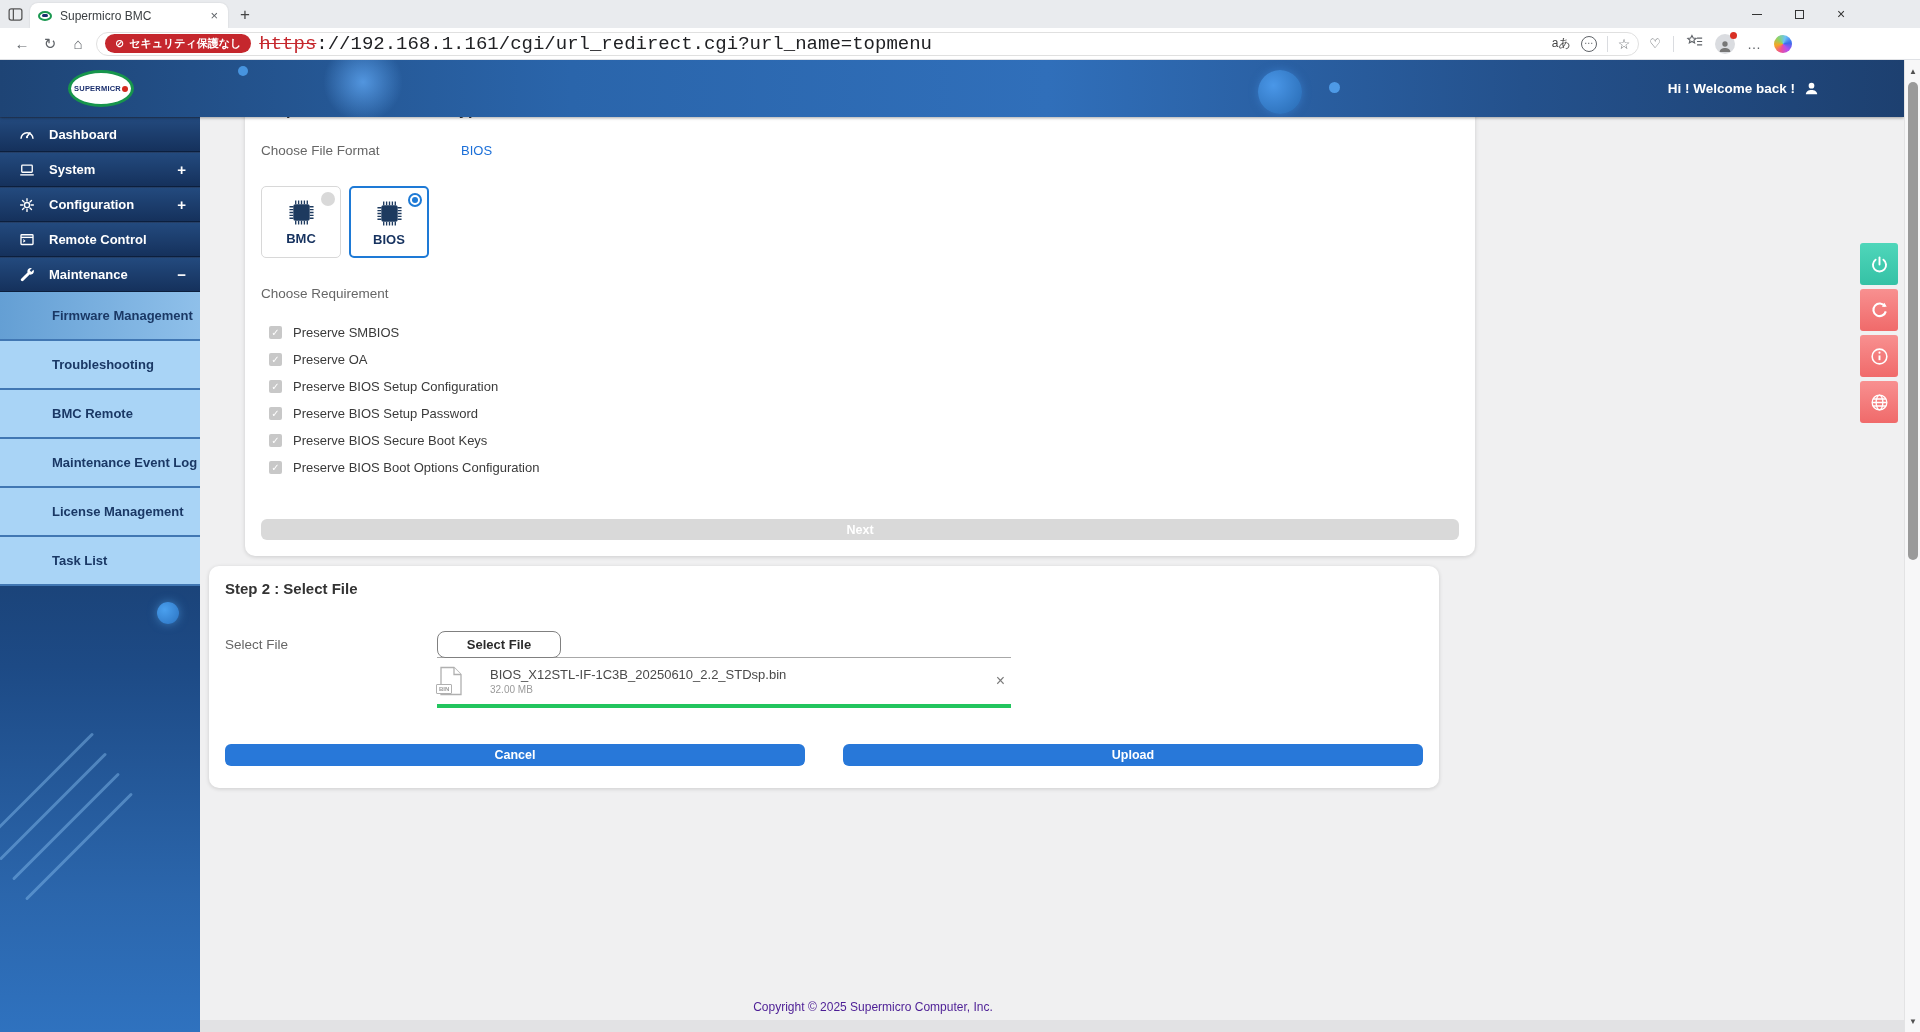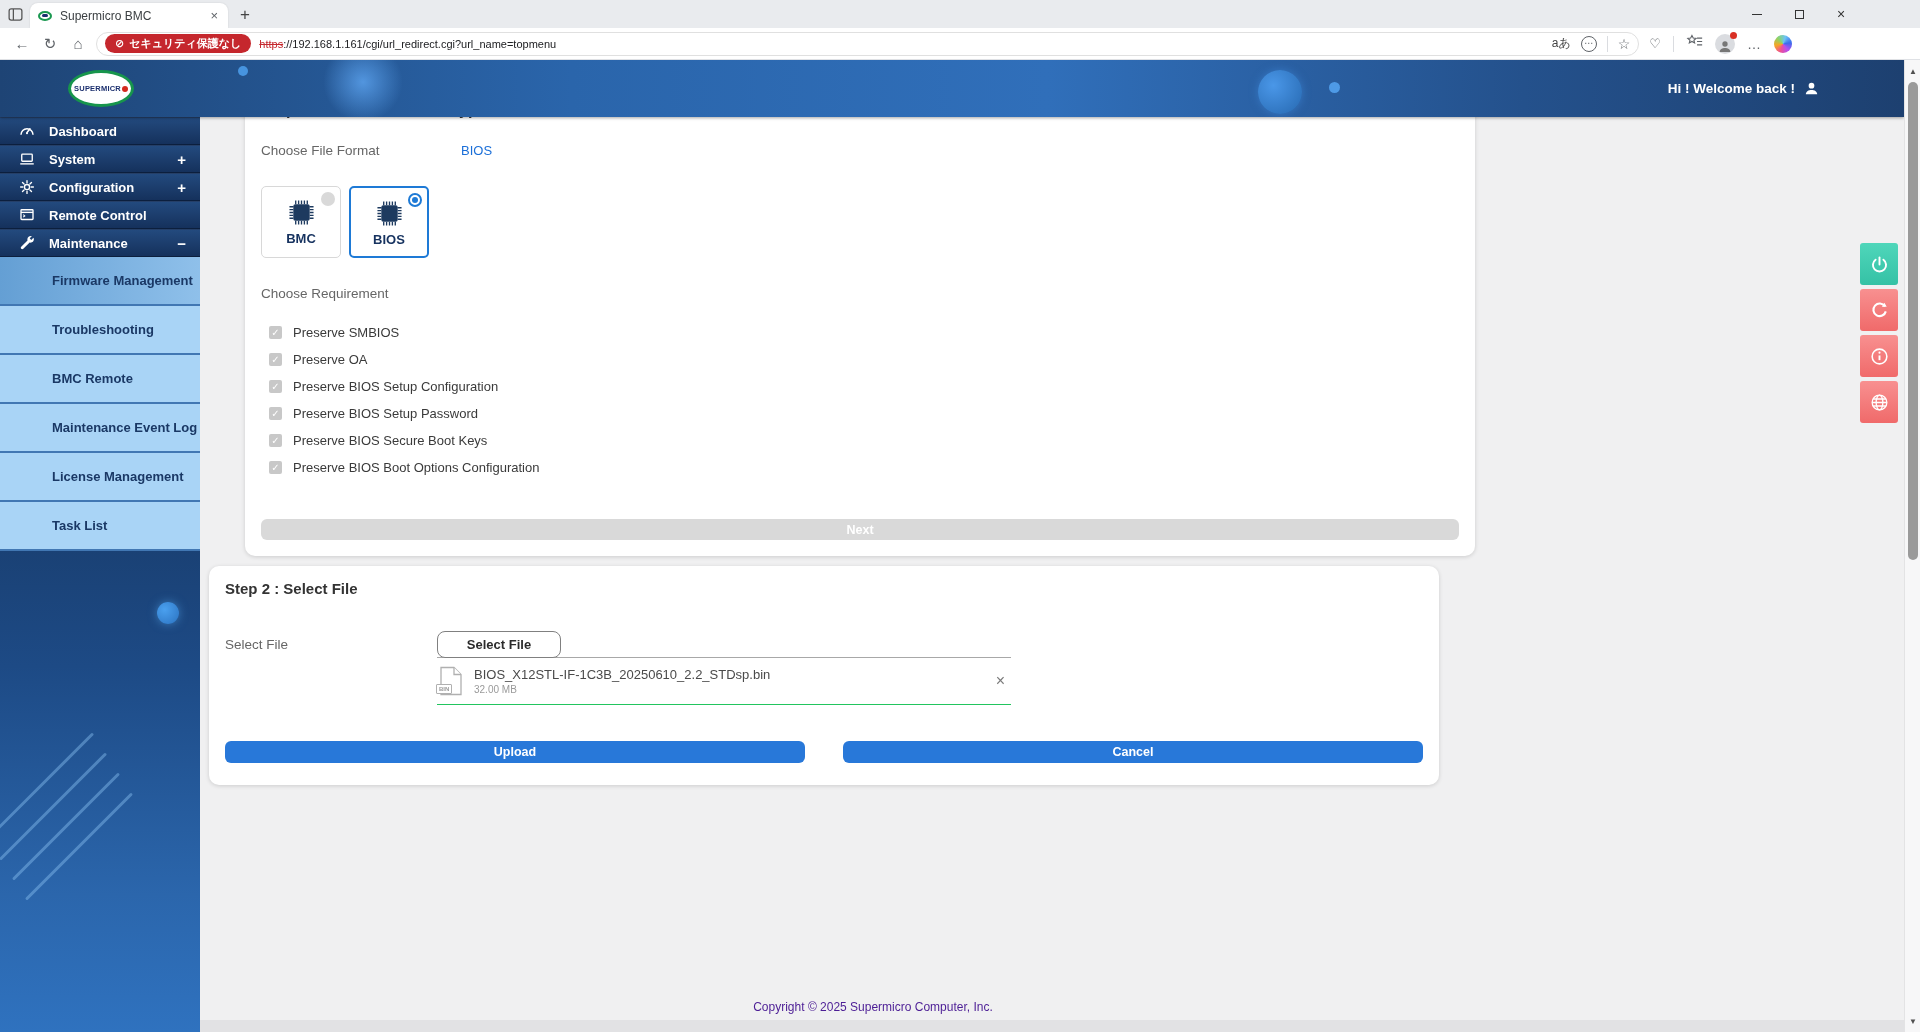--- a/index.html
+++ b/index.html
@@ -17,21 +17,21 @@
   .newtab { font-size:17px; color:#444; margin-left:12px; padding-bottom:3px; }
   .wincontrols { margin-left:auto; margin-right:58px; display:flex; height:28px; align-self:flex-start; }
   .wincontrols span { width:42px; height:28px; display:flex; align-items:center; justify-content:center; color:#333; font-size:14px; }
   .min-glyph { width:10px; height:0; border-top:1px solid #333; display:block; }
   .max-glyph { width:9px; height:9px; border:1px solid #333; display:block; }
 
   .addressbar { position:absolute; top:28px; left:0; width:1920px; height:32px; background:#fff; border-bottom:1px solid #dfe1e5; display:flex; align-items:center; padding-left:8px; }
   .nav-btn { width:28px; height:28px; display:flex; align-items:center; justify-content:center; color:#5f6368; font-size:15px; }
   .urlfield { flex:1; height:24px; margin-left:4px; border:1px solid #e0e0e0; border-radius:12px; display:flex; align-items:center; padding:0 8px; gap:8px; background:#fff; }
   .sec-badge { height:19px; background:#c5272d; color:#fff; border-radius:10px; display:flex; align-items:center; gap:5px; padding:0 10px; font-size:11px; font-weight:bold; white-space:nowrap; }
-  .url-text { font-size:11px; color:#202124; white-space:nowrap; }
+  .url-text { font-size:19px; color:#202124; white-space:nowrap;font-family:Liberation Mono, monospace; }
   .url-text .scheme { color:#c5272d; text-decoration:line-through; }
   .field-right { margin-left:auto; display:flex; align-items:center; gap:10px; color:#5f6368; }
   .aagly { font-size:12px; color:#444; }
   .readaloud { width:16px; height:16px; border:1.3px solid #5f6368; border-radius:50%; display:flex; align-items:center; justify-content:center; font-size:9px; line-height:1; color:#5f6368; }
   .vdiv { width:1px; height:16px; background:#dadce0; }
   .stargly { font-size:14px; color:#5f6368; }
   .rightcluster { display:flex; align-items:center; gap:12px; margin-left:10px; margin-right:128px; color:#5f6368; }
   .heartgly { font-size:13px; }
   .avatar { width:20px; height:20px; border-radius:50%; background:#dadce0; position:relative; display:flex; align-items:flex-end; justify-content:center; overflow:visible; }
   .avatar .dot { position:absolute; right:-2px; top:-2px; width:7px; height:7px; border-radius:50%; background:#d93025; }
@@ -49,21 +49,21 @@
   .hdr-circle { position:absolute; left:1258px; top:10px; width:44px; height:44px; border-radius:50%; background:radial-gradient(circle at 35% 35%,#4a97e8,#2668b0); box-shadow:0 0 8px rgba(60,130,210,.7); }
   .hdr-dot2 { position:absolute; left:1329px; top:22px; width:11px; height:11px; border-radius:50%; background:#4e9ae6; }
   .logo-oval { position:absolute; left:68px; top:10px; width:66px; height:37px; background:#fff; border:3px solid #17954c; border-radius:50%; display:flex; align-items:center; justify-content:center; }
   .logo-text { font-size:7.5px; font-weight:bold; color:#1b2f6e; letter-spacing:.2px; white-space:nowrap; }
   .logo-reddot { display:inline-block; width:6px; height:6px; background:#d42a1e; border-radius:50%; margin-left:1px; vertical-align:middle; }
   .greeting { position:absolute; right:84px; top:0; height:57px; display:flex; align-items:center; gap:8px; color:#fff; font-size:13.5px; font-weight:bold; }
   .user-ico { width:17px; height:17px; }
 
   .sidebar { position:absolute; top:57px; left:0; width:200px; bottom:0; z-index:20; overflow:hidden;
     background:linear-gradient(180deg,#122a50 0%,#16355f 30%,#1d4a85 60%,#2b66ac 85%,#2f72bf 100%); }
-  .nav-item { height:28px; display:flex; align-items:center; padding-left:16px; background:linear-gradient(180deg,#234a7e 0%,#15315c 100%); border-bottom:1px solid #0c1f3d; border-top:1px solid rgba(255,255,255,.07); cursor:pointer; }
+  .nav-item { height:35px; display:flex; align-items:center; padding-left:16px; background:linear-gradient(180deg,#234a7e 0%,#15315c 100%); border-bottom:1px solid #0c1f3d; border-top:1px solid rgba(255,255,255,.07); cursor:pointer; }
   .nav-ico { width:22px; margin-right:11px; display:flex; align-items:center; justify-content:center; }
   .nav-ico svg { width:18px; height:18px; }
   .nav-label { color:#fff; font-size:13px; font-weight:bold; }
   .nav-exp { margin-left:auto; padding-right:14px; color:#fff; font-size:15px; font-weight:bold; }
   .sub-item { height:49px; display:flex; align-items:center; padding-left:52px; background:#a9d4f6; border-bottom:2px solid #4177b3; cursor:pointer; }
   .sub-item span { color:#1a3865; font-size:13px; font-weight:bold; }
   .sub-item.active { background:linear-gradient(90deg,#649fd4 0%,#8fc0ea 100%); }
   .side-circle { position:absolute; left:157px; top:485px; width:22px; height:22px; border-radius:50%; background:radial-gradient(circle at 35% 35%,#4aa0ef,#2b72c0); box-shadow:0 0 10px rgba(80,160,230,.6); }
   .stripe { position:absolute; height:3px; background:rgba(135,190,240,.45); transform:rotate(-45deg); border-radius:2px; }
   .stripe.s1 { width:150px; left:-35px; top:668px; }
@@ -93,21 +93,21 @@
   .chk { width:13px; height:13px; background:#c8c8c8; border-radius:2px; display:flex; align-items:center; justify-content:center; }
   .chk i { font-style:normal; color:#fff; font-size:10px; line-height:1; }
   .chk-label { margin-left:11px; font-size:13px; color:#3a3a3a; }
   .next-btn { margin-top:38px; height:21px; background:#d9d9d9; border-radius:6px; color:#fff; font-size:12.5px; font-weight:bold; display:flex; align-items:center; justify-content:center; cursor:default; }
 
   .sf-flex { display:flex; margin-top:34px; }
   .sf-label { width:212px; font-size:13.5px; color:#666; padding-top:6px; }
   .upload-region { width:574px; }
   .sf-row { border-bottom:1px solid #a8a8a8; display:flex; }
   .select-file-btn { width:124px; height:27px; background:#fff; border:1px solid #808080; border-radius:8px; font-size:13px; font-weight:bold; color:#2b2b2b; display:flex; align-items:center; justify-content:center; position:relative; z-index:1; margin-bottom:-1px; cursor:pointer; }
-  .file-row { display:flex; align-items:center; gap:11px; padding:8px 2px; border-bottom:1px solid #22c55e; }
+  .file-row { display:flex; align-items:center; gap:27px; padding:8px 2px; border-bottom:4px solid #22c55e; }
   .file-ico-wrap { position:relative; width:24px; height:30px; flex:none; }
   .bin-badge { position:absolute; left:-3px; bottom:2px; font-size:6px; font-weight:bold; color:#9a9a9a; border:1px solid #b0b0b0; background:#fff; padding:1px 2px; border-radius:1px; }
   .file-meta { display:flex; flex-direction:column; gap:2px; }
   .file-name { font-size:13px; color:#4a4a4a; }
   .file-size { font-size:10px; color:#9a9a9a; }
   .file-remove { margin-left:auto; color:#7a7a7a; font-size:16px; padding:0 4px; cursor:pointer; }
   .btn-row { display:flex; justify-content:space-between; margin-top:36px; }
   .blue-btn { width:580px; height:22px; background:#2878d9; border-radius:6px; color:#fff; font-size:12.5px; font-weight:bold; display:flex; align-items:center; justify-content:center; cursor:pointer; }
 
   .footer-text { position:absolute; bottom:18px; left:58px; width:1230px; text-align:center; font-size:12px; color:#4c1d95; }
@@ -381,22 +381,22 @@
               </span>
               <span class="file-meta">
                 <span class="file-name">BIOS_X12STL-IF-1C3B_20250610_2.2_STDsp.bin</span>
                 <span class="file-size">32.00 MB</span>
               </span>
               <span class="file-remove">×</span>
             </div>
           </div>
         </div>
         <div class="btn-row">
+          <div class="blue-btn">Cancel</div>
           <div class="blue-btn">Upload</div>
-          <div class="blue-btn">Cancel</div>
         </div>
       </div>
 
       <div class="footer-text">Copyright © 2025 Supermicro Computer, Inc.</div>
       <div class="bottom-strip"></div>
     </div>
 
     <div class="fabs">
       <div class="fab power">
         <svg viewBox="0 0 24 24" fill="none" stroke="#fff" stroke-width="2.2" stroke-linecap="round">

